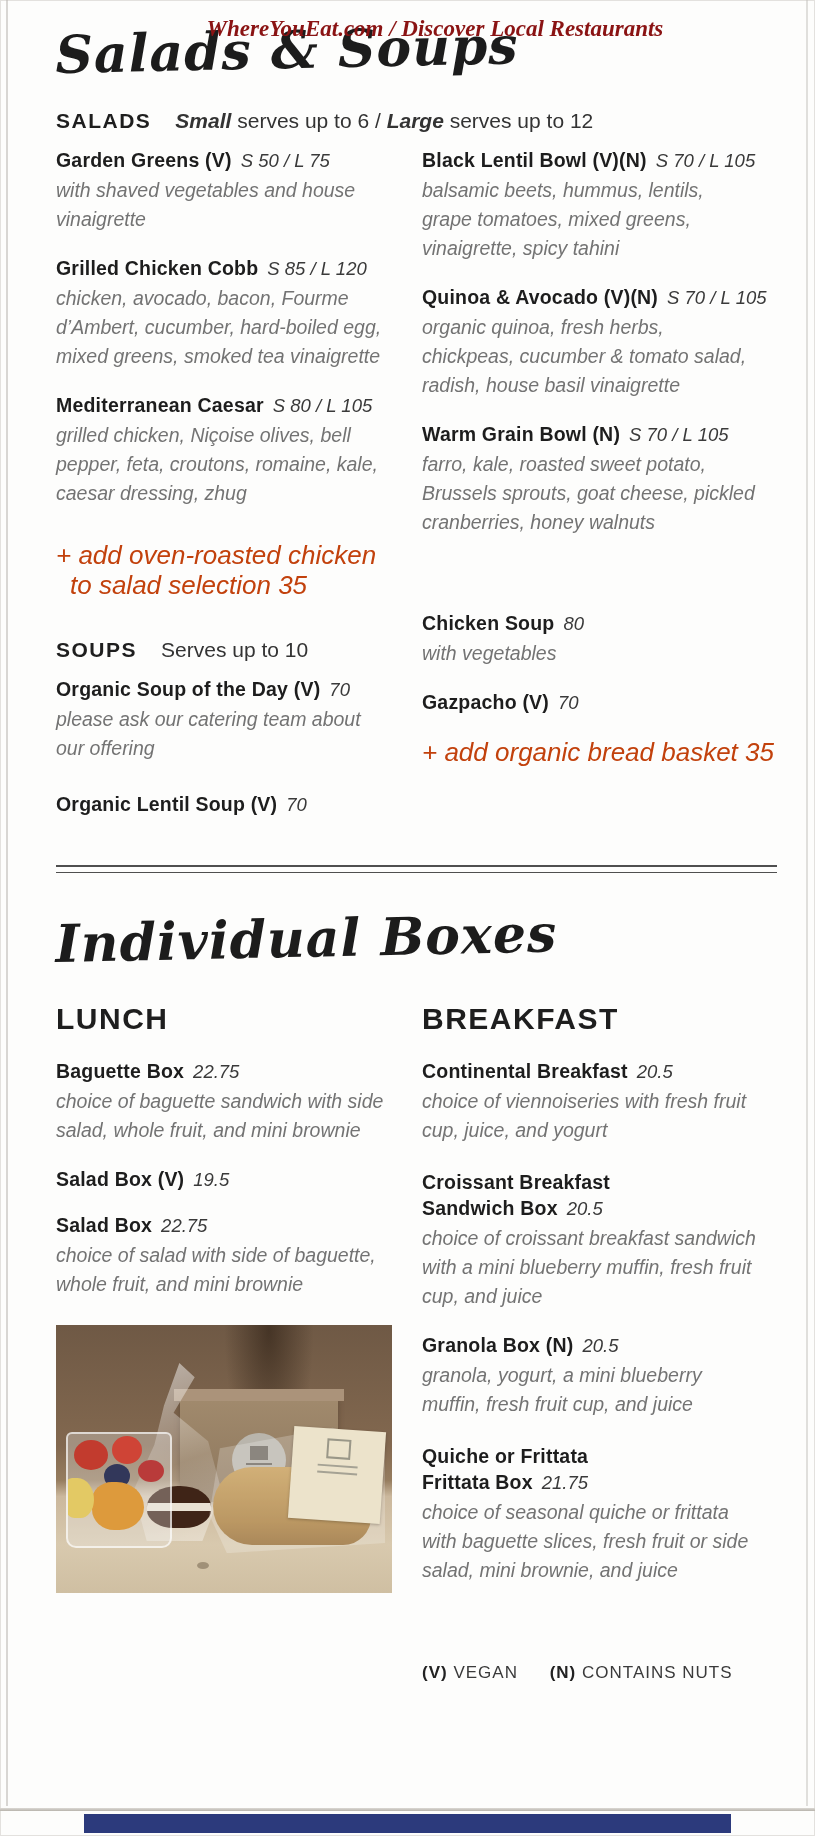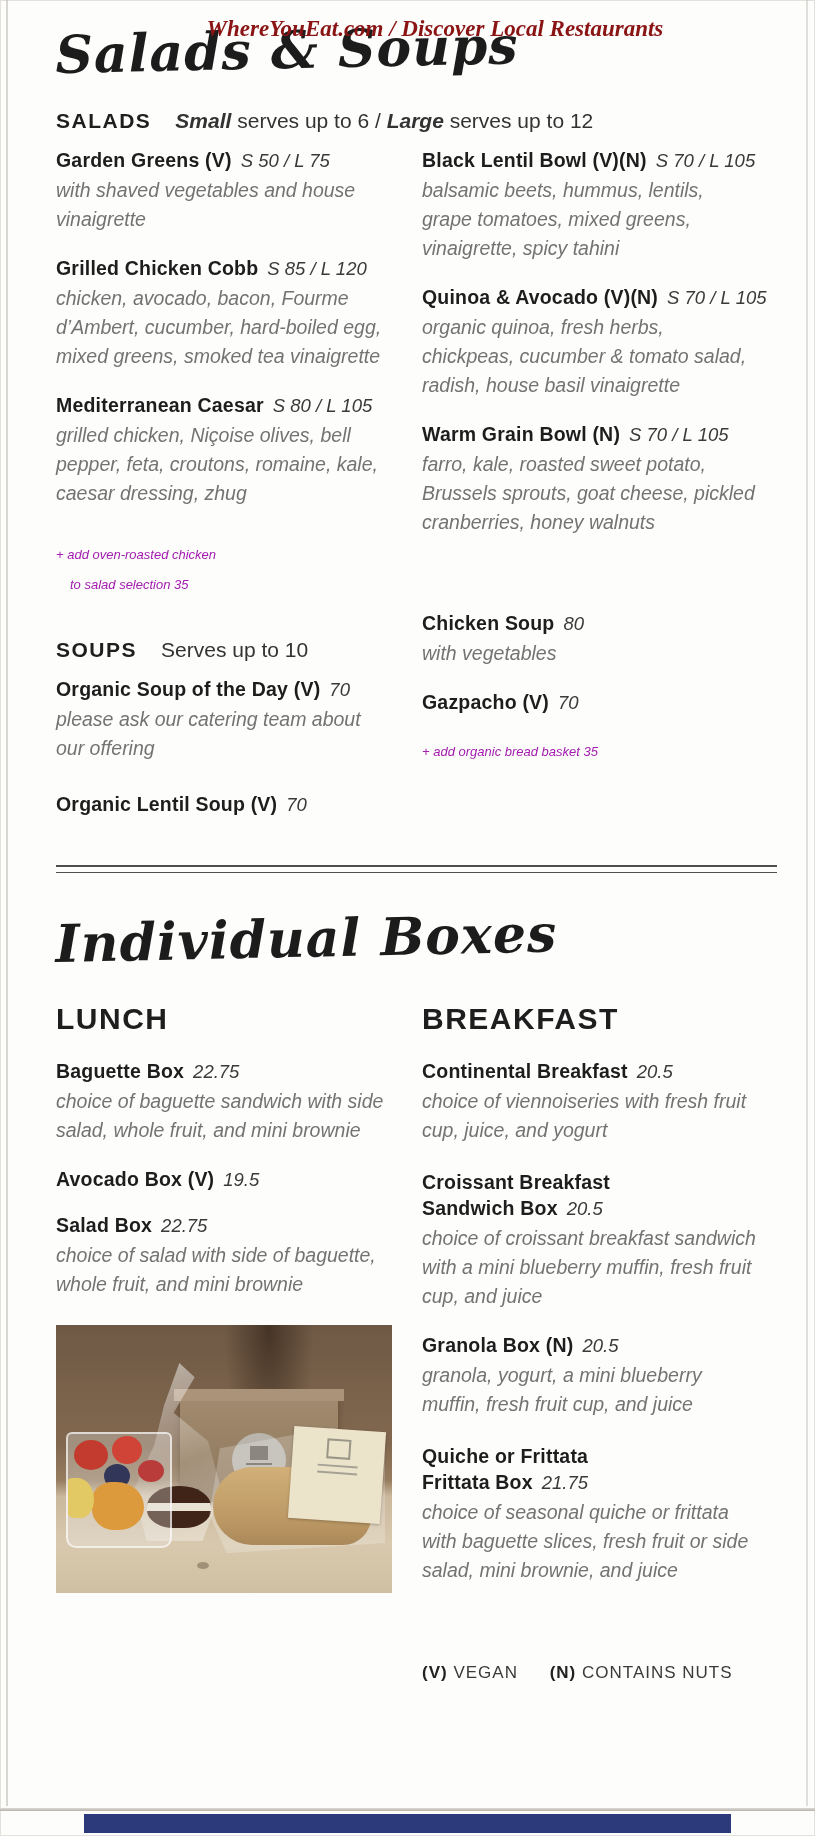--- a/index.html
+++ b/index.html
@@ -25,21 +25,21 @@
   .sec-h{display:flex;align-items:baseline;gap:24px;margin:26px 0 16px;}
   .sec-label{font-weight:bold;font-size:21px;letter-spacing:1.5px;color:#1e1e1e;}
   .sec-note{font-size:21px;color:#333;}
   .bi{font-weight:bold;font-style:italic;}
   .cols{display:grid;grid-template-columns:332px 1fr;column-gap:34px;}
   .item{margin-bottom:23px;}
   .item-name{font-weight:bold;font-size:19.5px;color:#1d1d1d;letter-spacing:.2px;}
   .item-name.block{display:block;line-height:29px;}
   .item-price{font-style:italic;font-size:18.5px;color:#3a3a3a;margin-left:9px;font-weight:normal;white-space:nowrap;}
   .item-desc{font-size:19.5px;line-height:29px;color:#737373;margin-top:4px;max-width:336px;font-style:italic;}
-  .addon{font-style:italic;font-size:13px;color:#a21caf;line-height:30px;margin:32px 0 38px;}
+  .addon{font-style:italic;font-size:26px;color:#c2410c;line-height:30px;margin:32px 0 38px;}
   .addon .l2{display:block;padding-left:14px;}
   .addon.single{margin:6px 0 0;}
   .soups-gap{height:52px;}
   .divider{margin:26px 0 0;height:5px;border-top:2px solid #4f4f4f;border-bottom:1px solid #4f4f4f;}
   .section2-title{margin-top:42px;}
   .col-head{font-weight:bold;font-size:30px;letter-spacing:1.5px;color:#1e1e1e;margin:30px 0 24px;}
   .legend{margin-top:78px;font-size:17px;letter-spacing:1px;color:#3a3a3a;}
   .legend .sym{font-weight:bold;color:#222;}
   .legend .lbl{margin-right:26px;}
   .bottom-line{position:absolute;left:0;right:0;bottom:25px;height:3px;background:linear-gradient(#dcd9d4,#b7b3ac);}
@@ -168,21 +168,21 @@
     <div class="script-title section2-title">Individual Boxes</div>
 
     <div class="cols">
       <div>
         <div class="col-head">LUNCH</div>
         <div class="item">
           <span class="item-name">Baguette Box</span><span class="item-price">22.75</span>
           <div class="item-desc">choice of baguette sandwich with side salad, whole fruit, and mini brownie</div>
         </div>
         <div class="item">
-          <span class="item-name">Avocado Box (V)</span><span class="item-price">19.5</span>
+          <span class="item-name">Salad Box (V)</span><span class="item-price">19.5</span>
         </div>
         <div class="item">
           <span class="item-name">Salad Box</span><span class="item-price">22.75</span>
           <div class="item-desc">choice of salad with side of baguette, whole fruit, and mini brownie</div>
         </div>
 
         <div class="photo">
           <div class="ph-smudge"></div>
           <div class="ph-box">
             <div class="ph-box-lid"></div>

